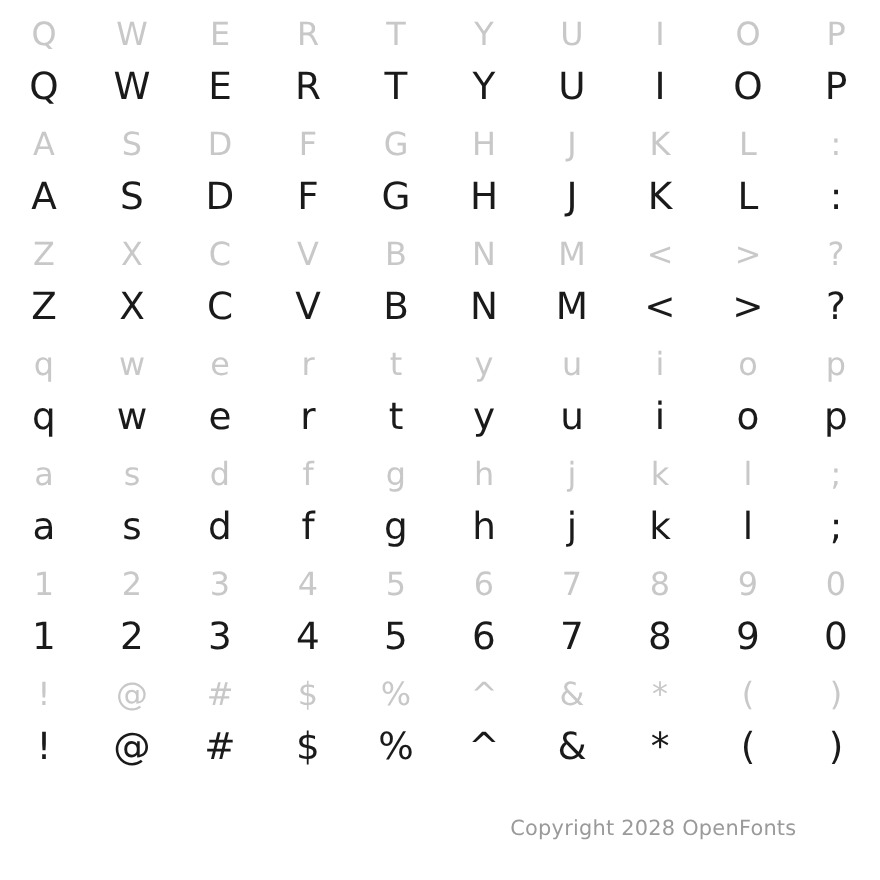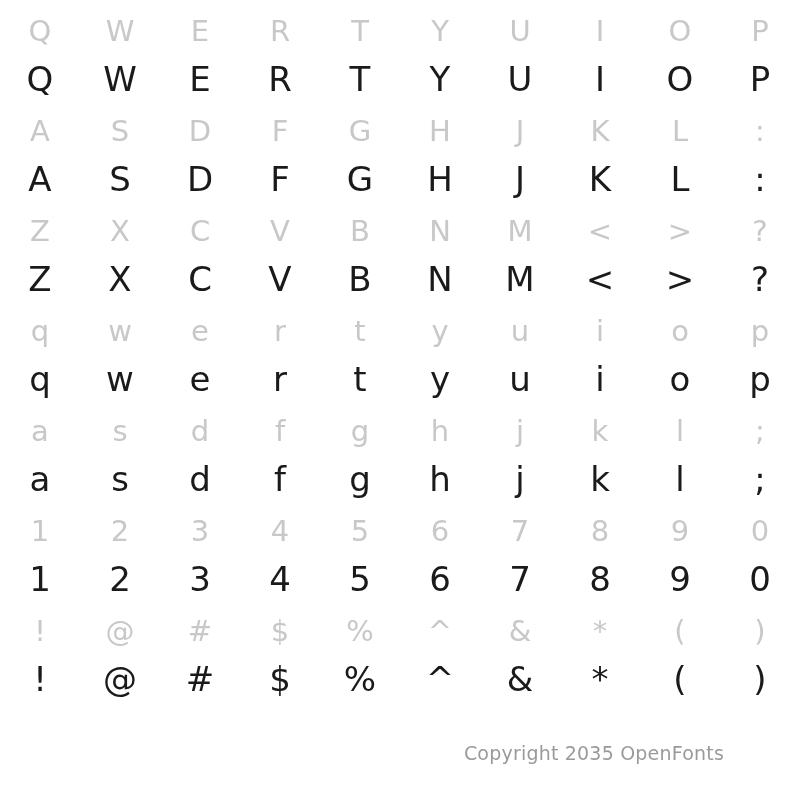--- a/index.html
+++ b/index.html
@@ -233,14 +233,14 @@
         <div class="cell">#</div>
         <div class="cell">$</div>
         <div class="cell">%</div>
         <div class="cell">^</div>
         <div class="cell">&amp;</div>
         <div class="cell">*</div>
         <div class="cell">(</div>
         <div class="cell">)</div>
       </div>
     </div>
-  <div class="footer">Copyright 2035 OpenFonts</div>
+  <div class="footer">Copyright 2028 OpenFonts</div>
 </div>
 
 </body></html>

